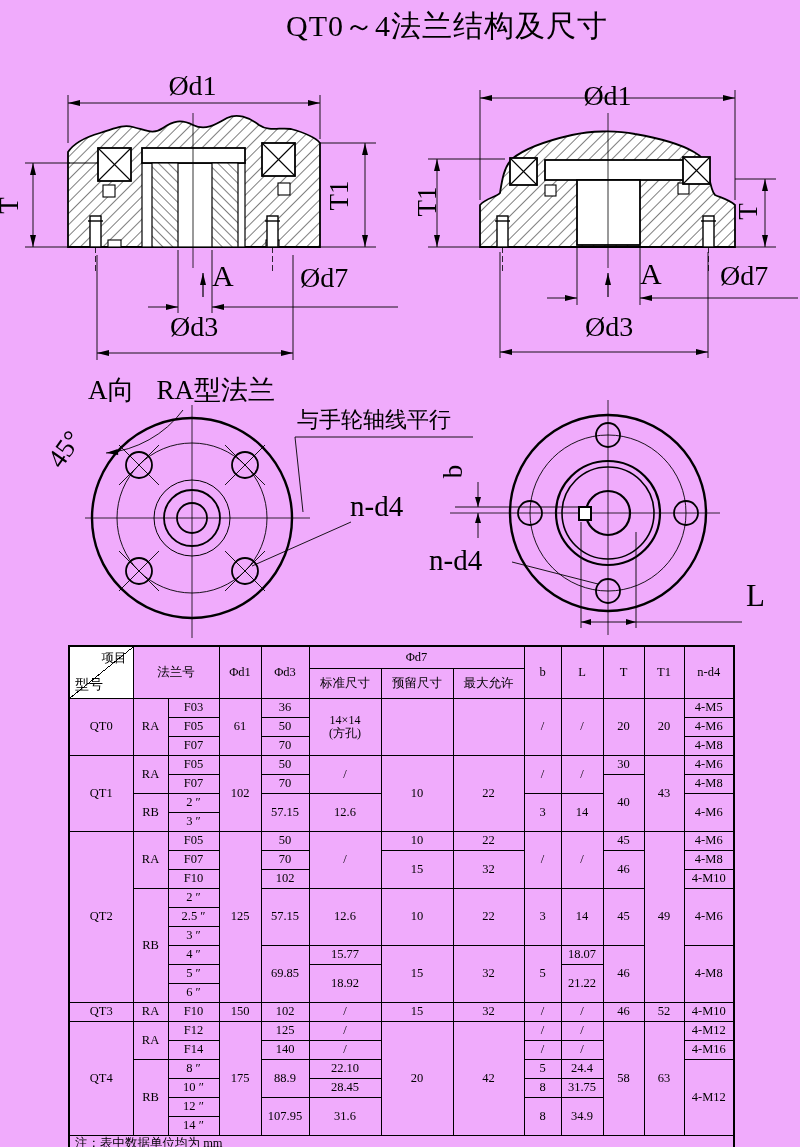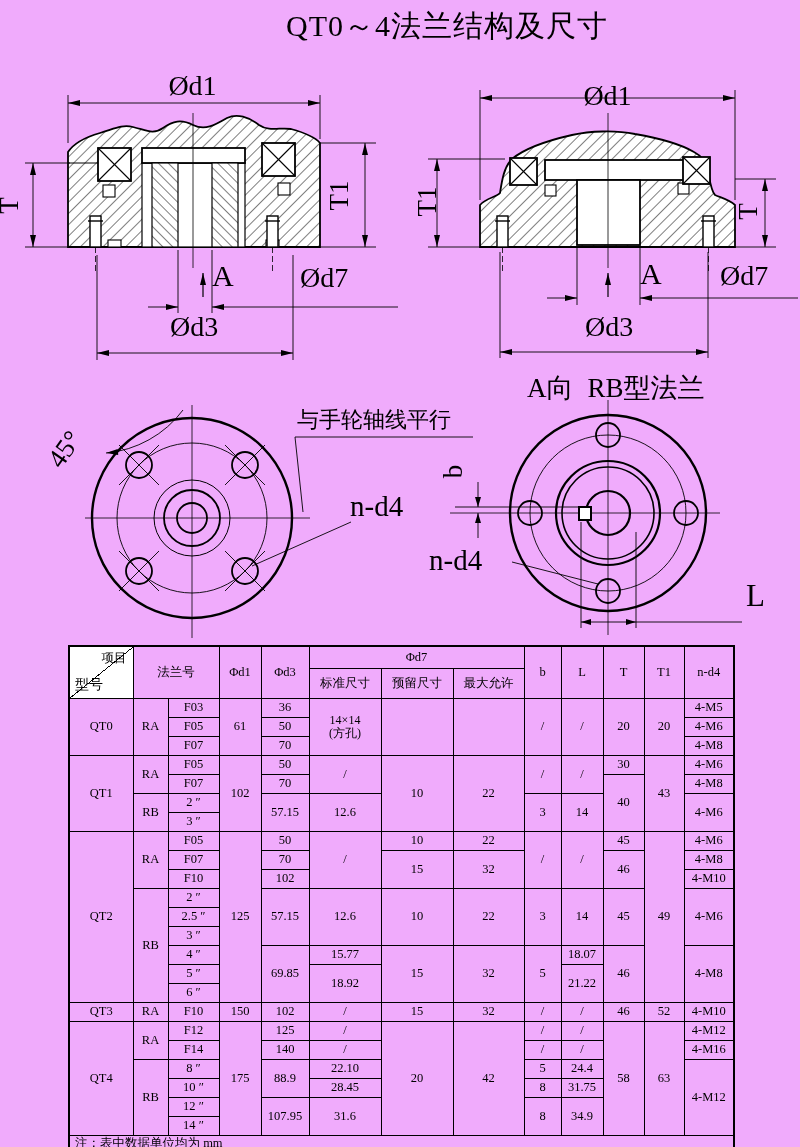--- a/index.html
+++ b/index.html
@@ -197,20 +197,23 @@
       <line x1="90" y1="297" x2="298" y2="297" marker-start="url(#arS2)" marker-end="url(#arE2)"></line>
     </g>
   </svg>
   <span class="lbl" style="left:565px;top:82px;width:85px;text-align:center;font-size:28px">Ød1</span>
   <span class="lbl rot" style="left:408px;top:188px;width:38px;text-align:center;font-size:27px">T1</span>
   <span class="lbl rot" style="left:733px;top:198px;width:30px;text-align:center;font-size:27px">T</span>
   <span class="lbl" style="left:640px;top:259px;font-size:30px">A</span>
   <span class="lbl" style="left:720px;top:262px;font-size:28px">Ød7</span>
   <span class="lbl" style="left:585px;top:313px;font-size:28px">Ød3</span>
 
+  <div class="hdg" style="left:88px;top:372px">
+    <span>A向</span><span class="gap"></span><span>RA型法兰</span>
+  </div>
   <svg style="left:0;top:370px" width="480" height="280" viewBox="0 0 480 280">
     <defs>
       <marker id="arE3" markerUnits="userSpaceOnUse" markerWidth="14" markerHeight="8" refX="13" refY="4" orient="auto">
           <path d="M1,1 L13,4 L1,7 Z" fill="#000"></path>
         </marker>
     </defs>
     <g stroke="#000" fill="none">
       <line x1="192" y1="35" x2="192" y2="268" stroke-width="0.8"></line>
       <line x1="85" y1="148" x2="310" y2="148" stroke-width="0.8"></line>
       <circle cx="192" cy="148" r="100" stroke-width="2.4"></circle>
@@ -243,23 +246,20 @@
 
       <polyline points="473,67 295,67 303,142" stroke-width="0.9"></polyline>
 
       <line x1="351" y1="152" x2="252" y2="196" stroke-width="0.9"></line>
     </g>
   </svg>
   <span class="lbl" style="left:46px;top:436px;font-size:27px;transform:rotate(-55deg)">45°</span>
   <span class="lbl" style="left:297px;top:409px;font-size:22px">与手轮轴线平行</span>
   <span class="lbl" style="left:350px;top:492px;font-size:29px">n-d4</span>
 
-  <div class="hdg" style="left:527px;top:370px">
-    <span>A向</span><span class="gap" style="width:14px"></span><span>RB型法兰</span>
-  </div>
   <svg style="left:420px;top:370px" width="380" height="280" viewBox="0 0 380 280">
     <defs>
       <marker id="arE4" markerUnits="userSpaceOnUse" markerWidth="12" markerHeight="8" refX="11" refY="4" orient="auto">
           <path d="M1,1 L11,4 L1,7 Z" fill="#000"></path>
         </marker>
       <marker id="arS4" markerUnits="userSpaceOnUse" markerWidth="12" markerHeight="8" refX="1" refY="4" orient="auto">
           <path d="M11,1 L1,4 L11,7 Z" fill="#000"></path>
         </marker>
     </defs>
     <g stroke="#000" fill="none">

